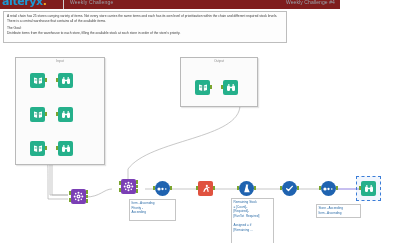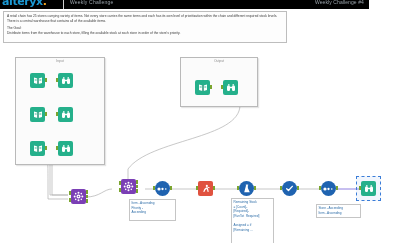--- a/index.html
+++ b/index.html
@@ -8,22 +8,22 @@
     background:#ffffff;
     font-family:"Liberation Sans",sans-serif;
     font-size:3.4px;
     color:#444;
     position:relative;
   }
   #app{position:absolute;inset:0;}
 
   
   .header{
-    position:absolute;left:0;top:0;width:369px;height:9px;
-    background:#000000;
+    position:absolute;left:0;top:0;width:340px;height:9px;
+    background:#7f1d1d;
     border-bottom:1px solid #d8d8d8;
     overflow:hidden;
   }
   .brand{
     position:absolute;left:2px;top:-5px;
     font-size:11px;font-weight:bold;
     color:#1b9ad6;
     letter-spacing:-0.4px;
     font-family:"DejaVu Sans",sans-serif;
   }

